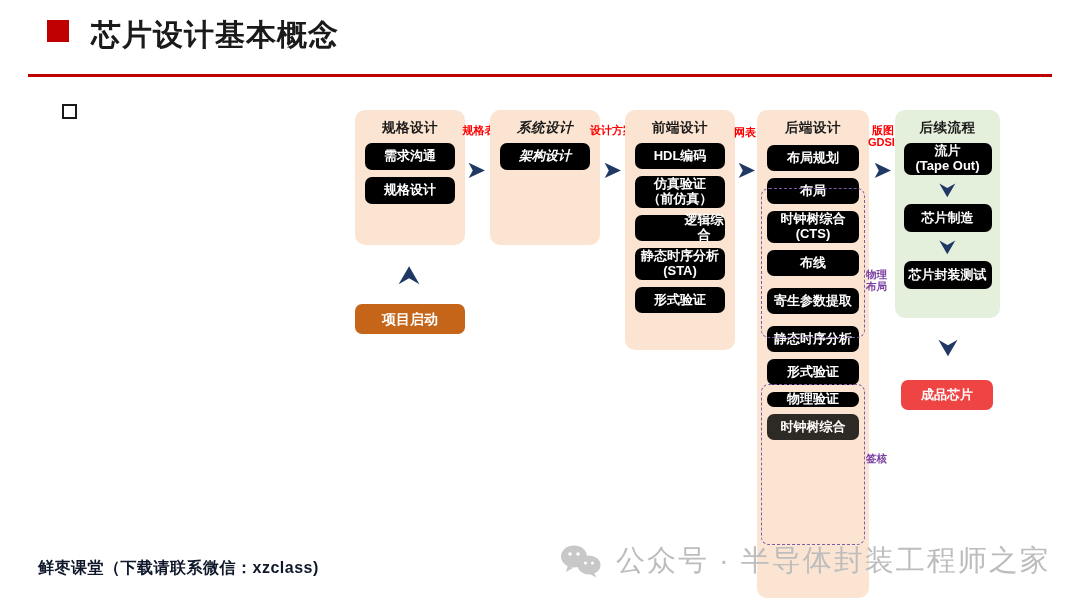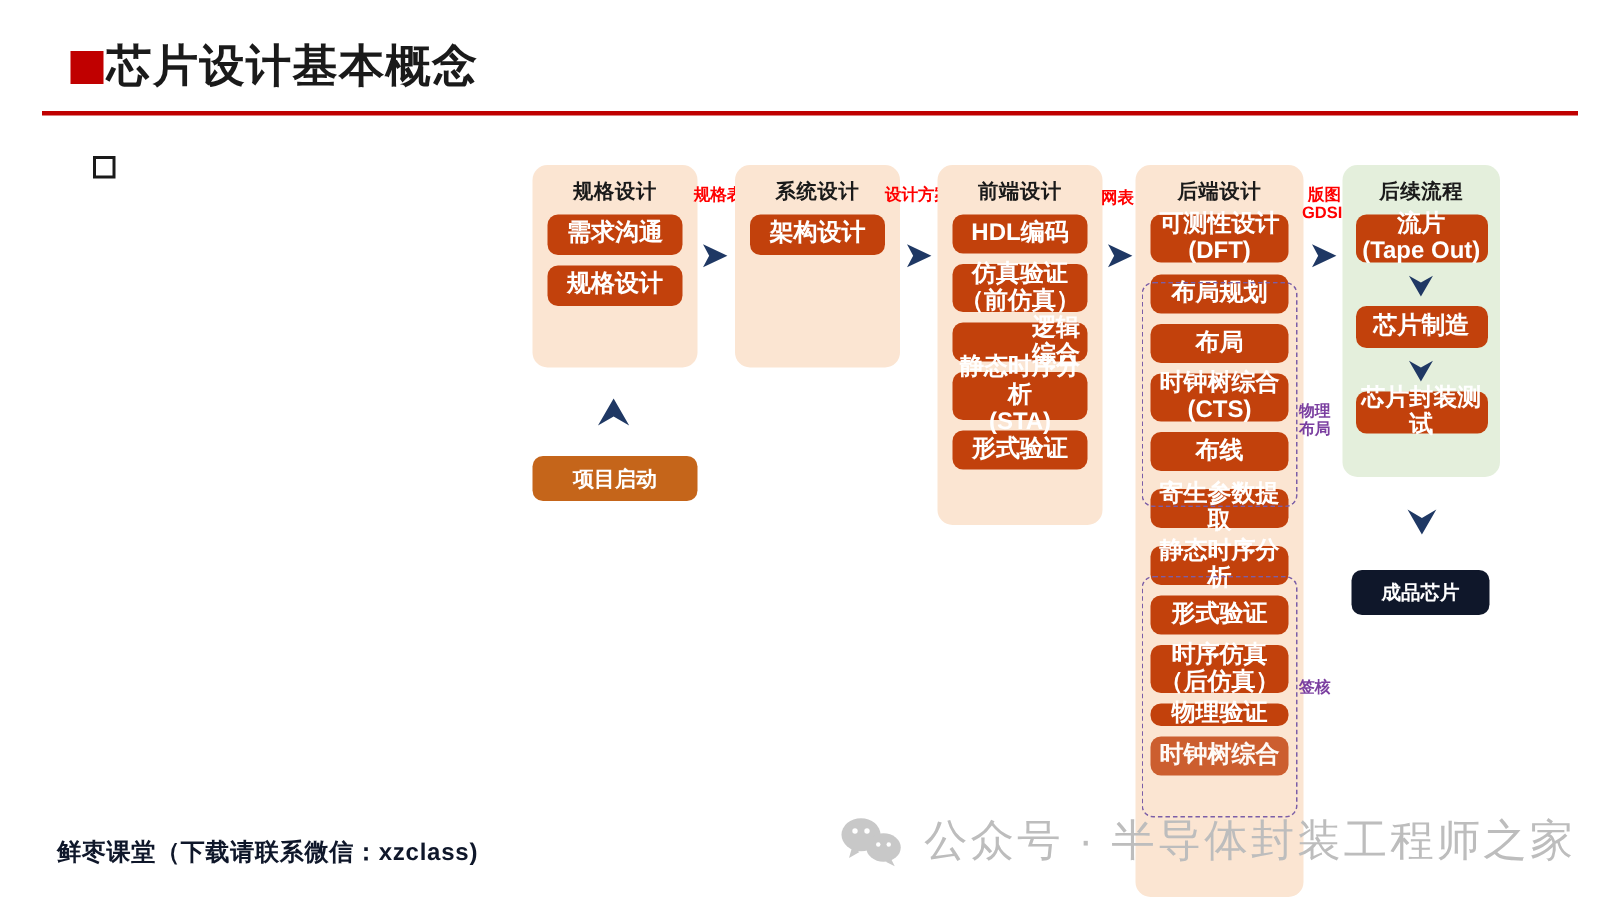--- a/index.html
+++ b/index.html
@@ -2,21 +2,21 @@
 <html><head>
 <meta charset="utf-8">
 <style>
   html,body{margin:0;padding:0;}
   body{
     width:1080px;height:608px;background:#ffffff;position:relative;overflow:hidden;
     font-family:"Liberation Sans","DejaVu Sans",sans-serif;
   }
   
   .slide-title{
-    position:absolute;left:47px;top:30px;display:flex;align-items:center;gap:2px;
+    position:absolute;left:47px;top:20px;display:flex;gap:22px;
   }
   .title-bullet{width:22px;height:22px;background:#c00000;display:block;}
   .title-text{font-size:30px;font-weight:bold;color:#1a1a1a;letter-spacing:1px;line-height:1;}
   .title-rule{position:absolute;left:28px;top:74px;width:1024px;height:3px;background:#c00000;}
   .subtitle{
     position:absolute;left:62px;top:104px;display:flex;align-items:center;gap:14px;
   }
   .sub-bullet{
     width:11px;height:11px;border:2.5px solid #1a1a1a;background:#fff;display:block;
   }
@@ -27,28 +27,28 @@
   .col{
     position:absolute;border-radius:10px;box-sizing:border-box;
   }
   .col.peach{background:#fbe5d2;}
   .col.green{background:#e4efdc;}
   .col-head{
     text-align:center;font-size:13.5px;font-weight:bold;color:#1a1a1a;
     margin-top:9px;margin-bottom:6px;letter-spacing:.5px;
   }
   .node{
-    margin:0 auto 7px auto;border-radius:7px;background:#c2410c;
-    color:#ffffff;font-size:16px;font-weight:bold;text-align:center;
+    margin:0 auto 7px auto;border-radius:7px;background:#000000;
+    color:#ffffff;font-size:13px;font-weight:bold;text-align:center;
     display:flex;align-items:center;justify-content:center;line-height:1.15;
     box-sizing:border-box;
   }
   .node.two-line{white-space:pre-line;}
   .node.orange{background:#c5651a;color:#fff;font-size:14px;}
-  .node.teal{background:#0f172a;color:#fff;font-size:13px;}
+  .node.teal{background:#ef4444;color:#fff;font-size:13px;}
   .node.ghost{opacity:.82;}
   .arrow-r-glyph,.arrow-d-glyph{
     position:absolute;color:#1f3864;line-height:1;font-family:"DejaVu Sans",sans-serif;
   }
   .conn-label{
     position:absolute;color:#ff0000;font-size:11px;font-weight:bold;text-align:center;
     line-height:1.1;white-space:pre-line;
   }
   .dashed-group{
     position:absolute;border:1.6px dashed #7b5ea7;border-radius:8px;box-sizing:border-box;
@@ -90,21 +90,21 @@
     <div class="node" style="width:90px;height:27px;">需求沟通</div>
     <div class="node" style="width:90px;height:27px;">规格设计</div>
   </div>
 
   <div class="arrow-d-glyph" style="left:398px;top:262px;font-size:26px;">⮝</div>
   <div class="node orange" style="position:absolute;left:355px;top:304px;width:110px;height:30px;">项目启动</div>
 
   <div class="conn-label" style="left:455px;top:124px;width:48px;">规格表</div>
   <div class="arrow-r-glyph" style="left:466px;top:158px;font-size:24px;">➤</div>
 
-  <div class="col peach" style="left:490px;top:110px;width:110px;height:135px;">
+  <div class="col peach" style="left:490px;top:110px;width:110px;height:135px;font-style:italic;">
     <div class="col-head">系统设计</div>
     <div class="node" style="width:90px;height:27px;">架构设计</div>
   </div>
 
   <div class="conn-label" style="left:581px;top:124px;width:62px;">设计方案</div>
   <div class="arrow-r-glyph" style="left:602px;top:158px;font-size:24px;">➤</div>
 
   <div class="col peach" style="left:625px;top:110px;width:110px;height:240px;">
     <div class="col-head">前端设计</div>
     <div class="node" style="width:90px;height:26px;">HDL编码</div>
@@ -114,32 +114,28 @@
     <div class="node two-line" style="width:90px;height:32px;">静态时序分析
 (STA)</div>
     <div class="node" style="width:90px;height:26px;">形式验证</div>
   </div>
 
   <div class="conn-label" style="left:729px;top:126px;width:32px;">网表</div>
   <div class="arrow-r-glyph" style="left:736px;top:158px;font-size:24px;">➤</div>
 
   <div class="col peach" style="left:757px;top:110px;width:112px;height:488px;">
     <div class="col-head">后端设计</div>
-    <div class="node two-line" style="width:92px;height:32px;">可测性设计
-(DFT)</div>
     <div class="node" style="width:92px;height:26px;margin-top:8px;">布局规划</div>
     <div class="node" style="width:92px;height:26px;">布局</div>
     <div class="node two-line" style="width:92px;height:32px;">时钟树综合
 (CTS)</div>
     <div class="node" style="width:92px;height:26px;margin-bottom:12px;">布线</div>
     <div class="node" style="width:92px;height:26px;margin-bottom:12px;">寄生参数提取</div>
     <div class="node" style="width:92px;height:26px;">静态时序分析</div>
     <div class="node" style="width:92px;height:26px;">形式验证</div>
-    <div class="node two-line" style="width:92px;height:32px;">时序仿真
-（后仿真）</div>
     <div class="node" style="width:92px;height:15px;">物理验证</div>
     <div class="node ghost" style="width:92px;height:26px;margin-top:6px;">时钟树综合</div>
   </div>
 
   <div class="dashed-group" style="left:761px;top:188px;width:104px;height:150px;"></div>
   <div class="group-label" style="left:866px;top:269px;">物理
 布局</div>
 
   <div class="dashed-group" style="left:761px;top:384px;width:104px;height:161px;"></div>
   <div class="group-label" style="left:866px;top:453px;">签核</div>

